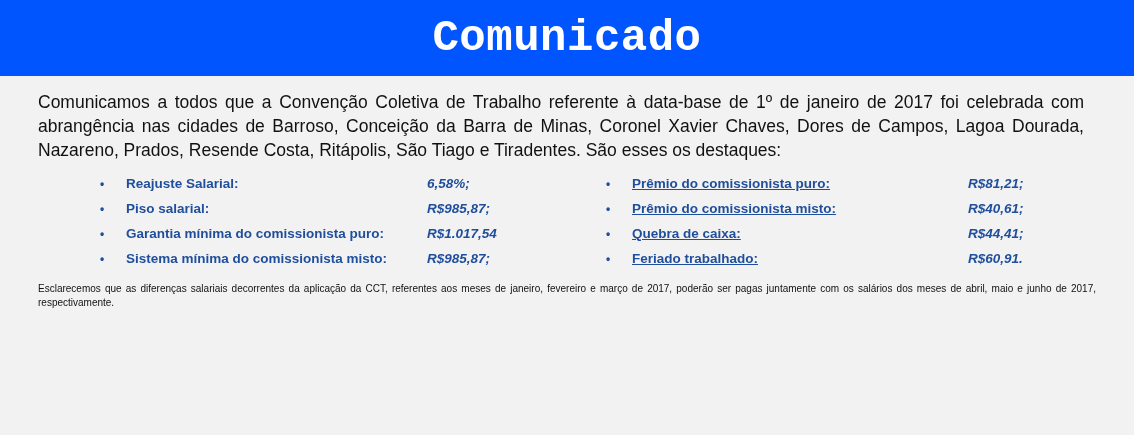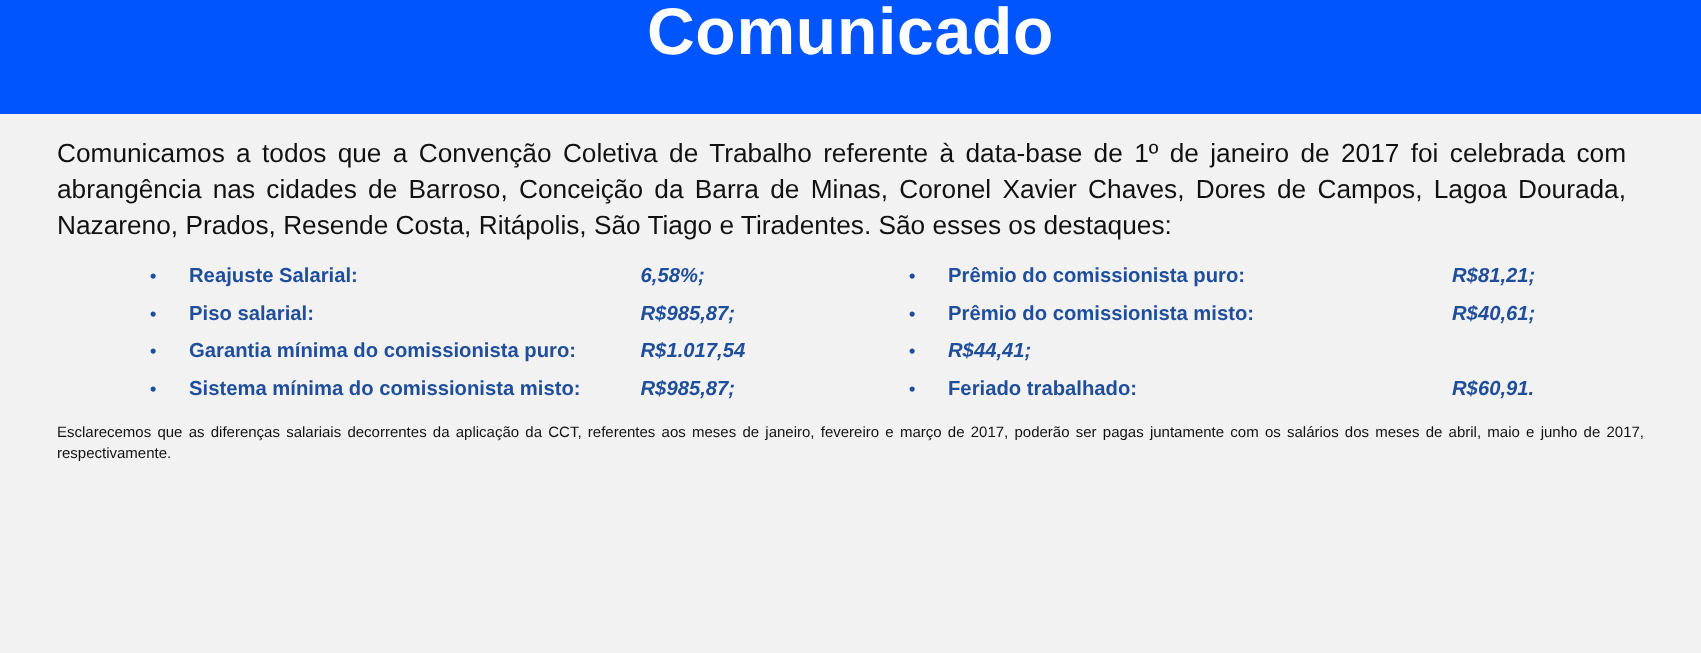--- a/index.html
+++ b/index.html
@@ -18,22 +18,24 @@
     width: 1134px;
     height: 435px;
     position: relative;
     background: #f2f2f2;
   }
   .banner {
     width: 100%;
     height: 76px;
     background: #0055ff;
     display: flex;
+    align-items: center;
     justify-content: center;
     box-sizing: border-box;
+    font-family: Liberation Mono, monospace;
   }
   .banner-title {
     color: #ffffff;
     font-size: 44px;
     font-weight: bold;
     letter-spacing: 0.5px;
     line-height: 1;
   }
   .content {
     padding: 14px 38px 0 38px;
@@ -75,20 +77,21 @@
     color: #1f4e9c;
     text-align: left;
   }
   .bullet-label {
     flex: 0 0 auto;
     width: 301px;
     white-space: nowrap;
   }
   .bullet-col.right .bullet-label {
     width: 336px;
+    text-decoration: underline;
   }
   .bullet-value {
     white-space: nowrap;
     font-style: italic;
   }
   .para {
     font-size: 10px;
     line-height: 1.32;
     text-align: justify;
     color: #111111;
@@ -142,20 +145,21 @@
           <span class="bullet-label">Prêmio do comissionista puro:</span>
           <span class="bullet-value">R$81,21;</span>
         </div>
         <div class="bullet-row">
           <span class="bullet-dot">•</span>
           <span class="bullet-label">Prêmio do comissionista misto:</span>
           <span class="bullet-value">R$40,61;</span>
         </div>
         <div class="bullet-row">
           <span class="bullet-dot">•</span>
+          <span class="bullet-label">Quebra de caixa:</span>
           <span class="bullet-value">R$44,41;</span>
         </div>
         <div class="bullet-row">
           <span class="bullet-dot">•</span>
           <span class="bullet-label">Feriado trabalhado:</span>
           <span class="bullet-value">R$60,91.</span>
         </div>
       </div>
 
     </div>

